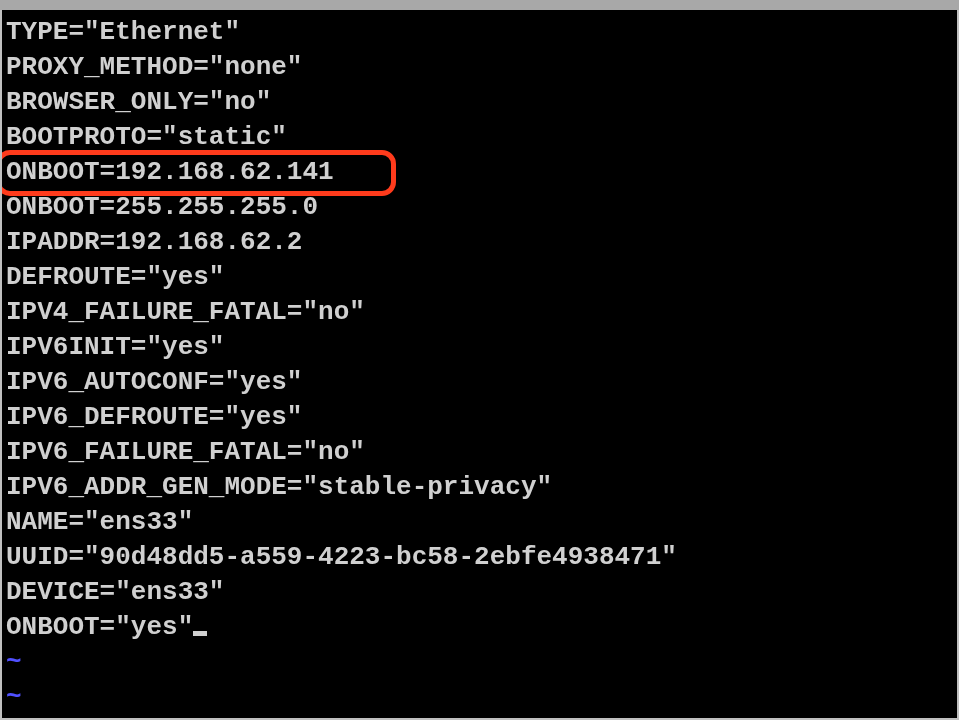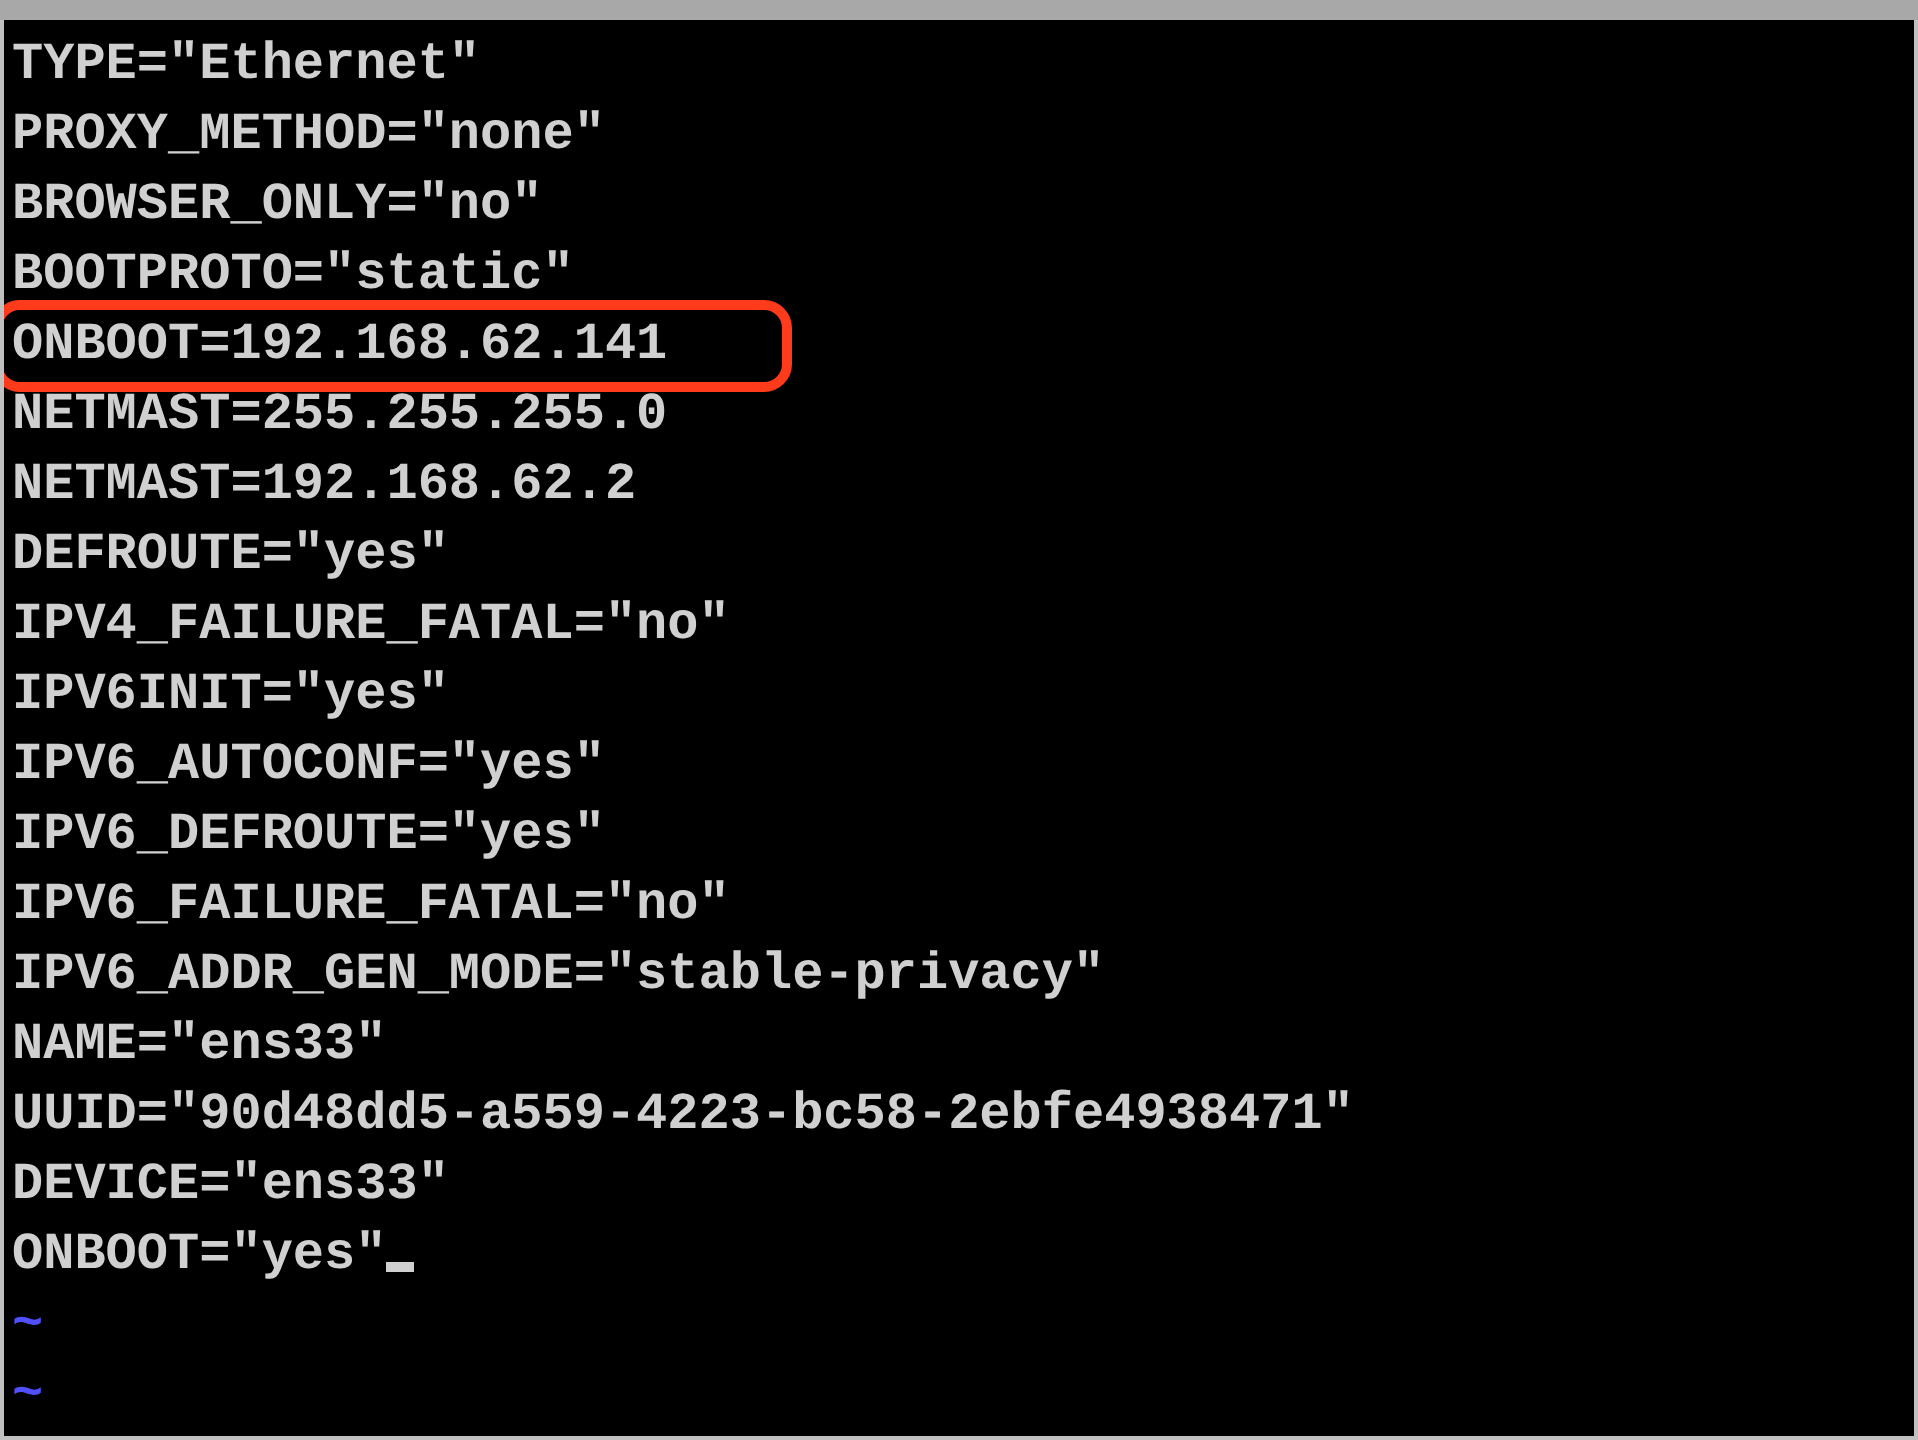--- a/index.html
+++ b/index.html
@@ -60,22 +60,22 @@
 <body>
 
 <div class="top-bar"></div>
 
 <div class="terminal">
   <div class="line">TYPE="Ethernet"</div>
   <div class="line">PROXY_METHOD="none"</div>
   <div class="line">BROWSER_ONLY="no"</div>
   <div class="line">BOOTPROTO="static"</div>
   <div class="line">ONBOOT=192.168.62.141</div>
-  <div class="line">NETMAST=255.255.255.0</div>
-  <div class="line">NETMAST=192.168.62.2</div>
+  <div class="line">ONBOOT=255.255.255.0</div>
+  <div class="line">IPADDR=192.168.62.2</div>
   <div class="line">DEFROUTE="yes"</div>
   <div class="line">IPV4_FAILURE_FATAL="no"</div>
   <div class="line">IPV6INIT="yes"</div>
   <div class="line">IPV6_AUTOCONF="yes"</div>
   <div class="line">IPV6_DEFROUTE="yes"</div>
   <div class="line">IPV6_FAILURE_FATAL="no"</div>
   <div class="line">IPV6_ADDR_GEN_MODE="stable-privacy"</div>
   <div class="line">NAME="ens33"</div>
   <div class="line">UUID="90d48dd5-a559-4223-bc58-2ebfe4938471"</div>
   <div class="line">DEVICE="ens33"</div>

